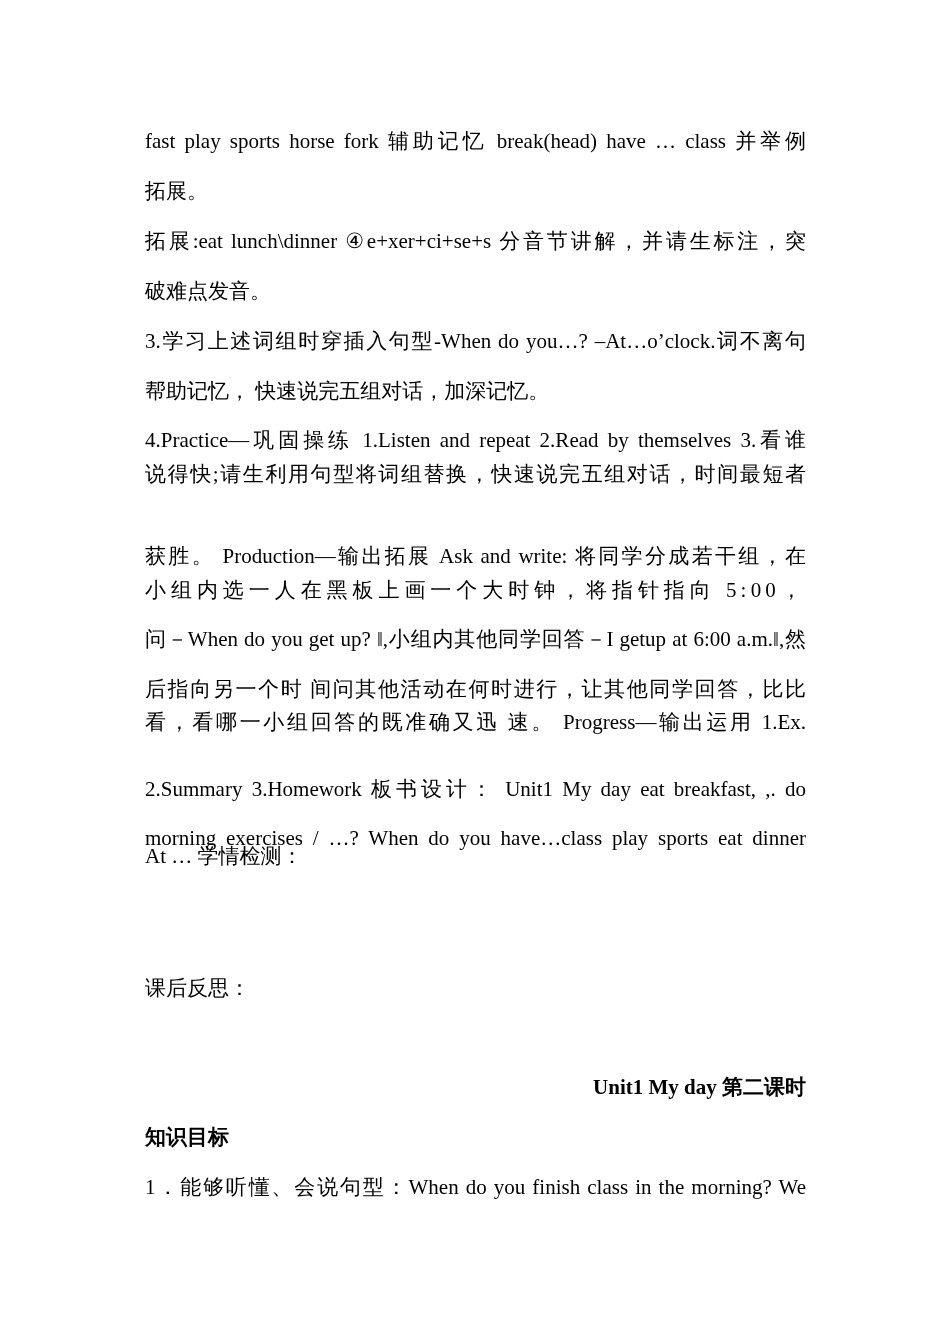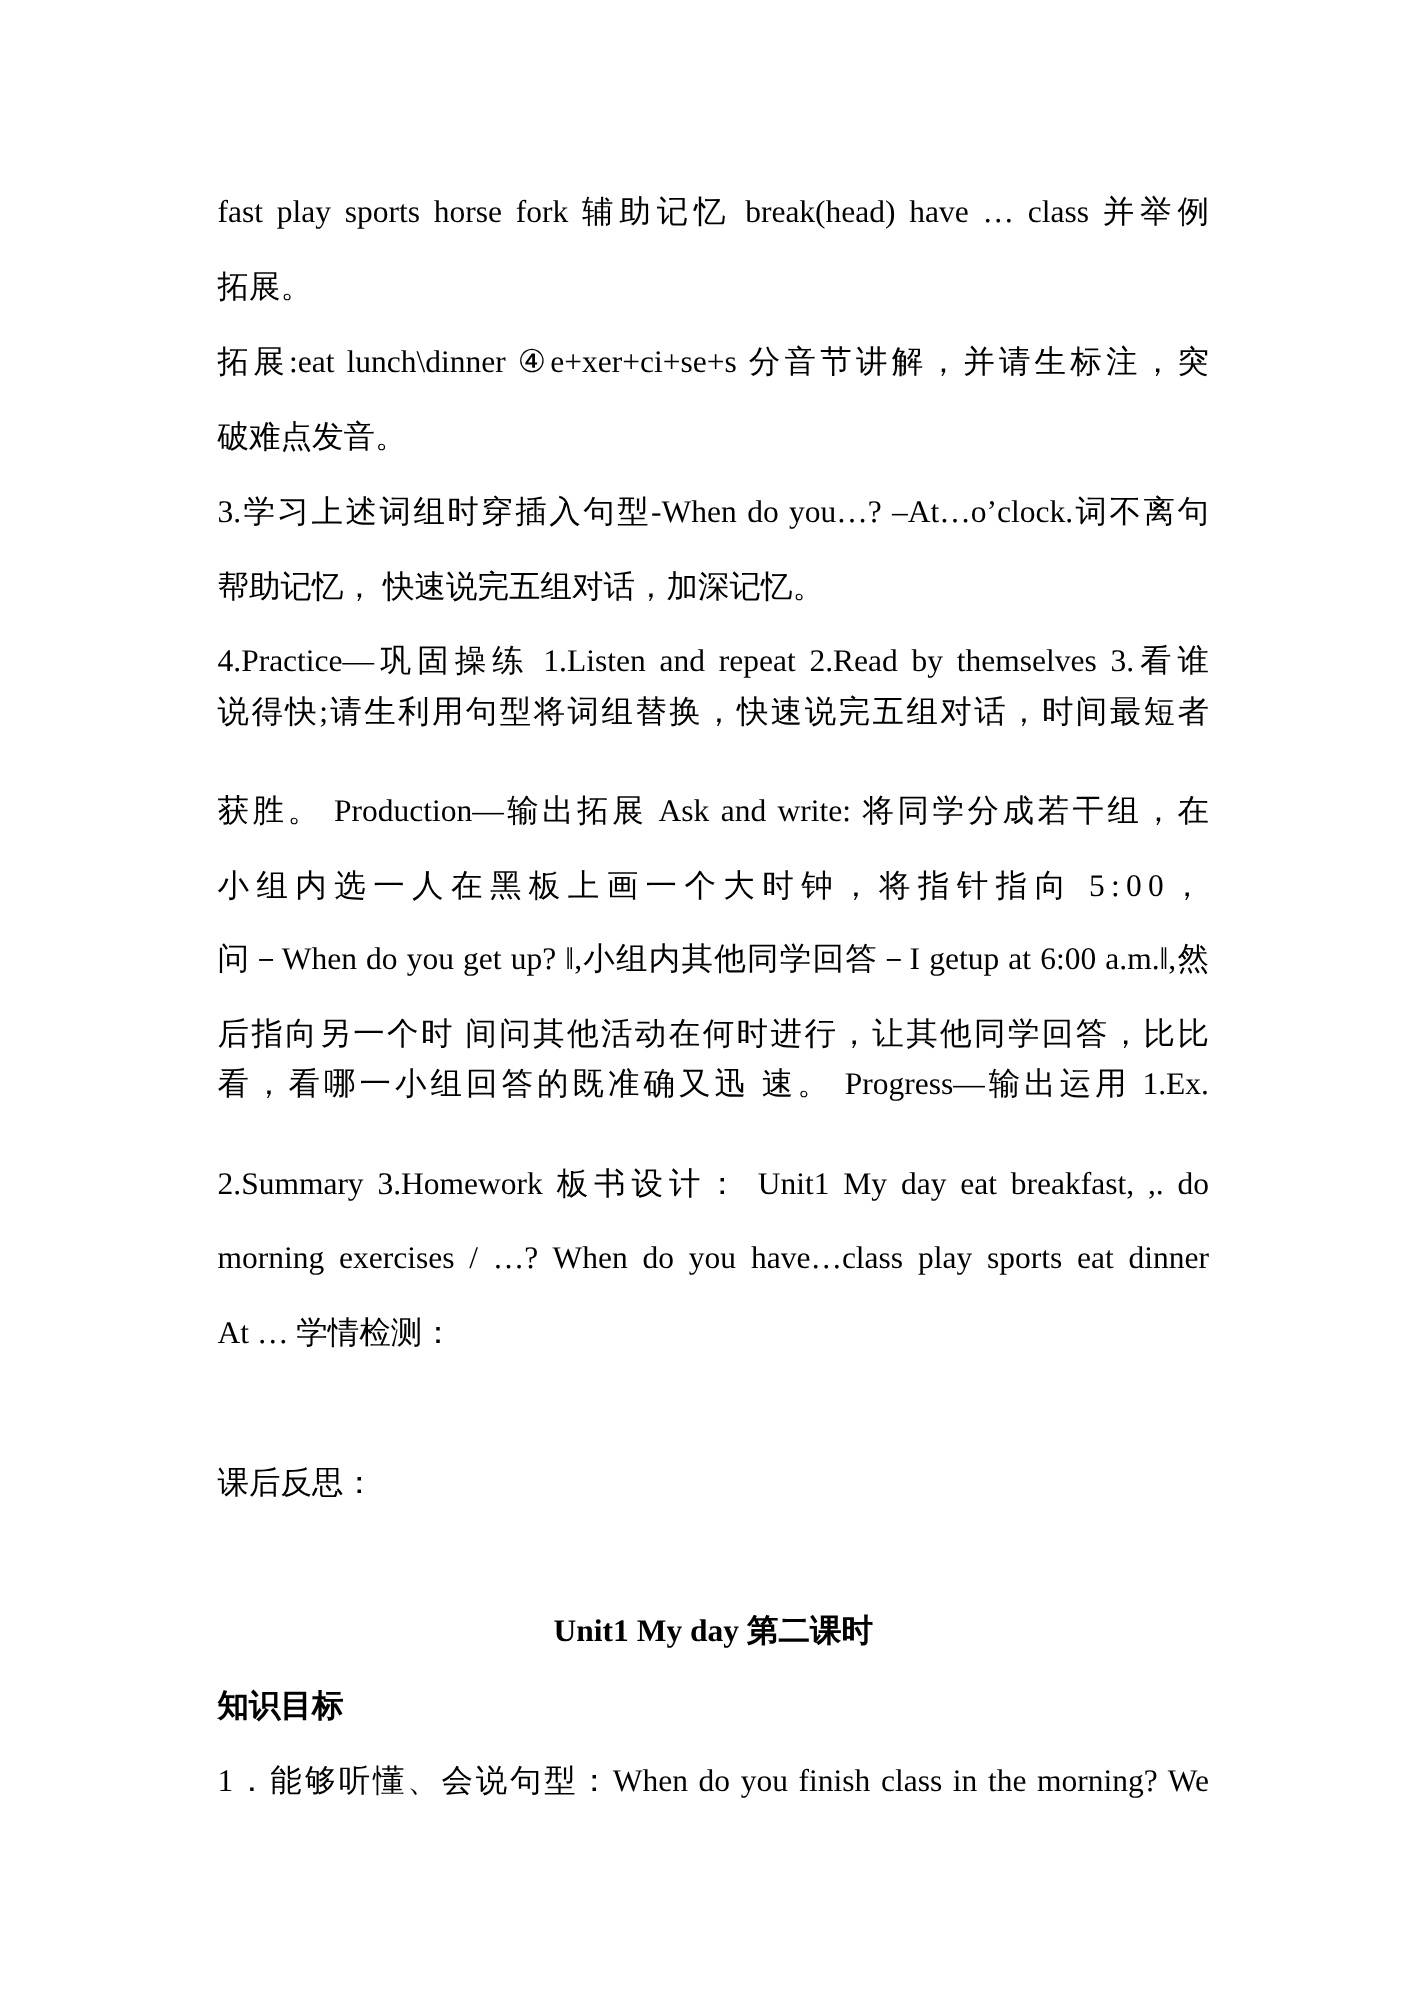--- a/index.html
+++ b/index.html
@@ -3,43 +3,43 @@
   <meta charset="utf-8">
   <style>
     html, body { margin: 0; padding: 0; background: #ffffff; }
     body { width: 950px; height: 1344px; position: relative; overflow: hidden;
            font-family: "Liberation Serif", "DejaVu Serif", serif; color: #000; }
     .page { position: absolute; left: 145px; top: 0; width: 661px; }
     .line { position: absolute; left: 0; width: 661px; font-size: 21px; line-height: 28px;
             white-space: nowrap; }
     .justify { text-align: justify; text-align-last: justify; }
     .spaced { letter-spacing: 4.2px; }
-    .title { text-align: center; font-weight: bold; }
+    .title { text-align: right; font-weight: bold; }
     .heading { font-weight: bold; }
   </style>
 </head>
 <body>
 
 <div class="page">
   <div class="line justify" style="top:127px">fast play sports horse fork 辅助记忆  break(head) have … class 并举例</div>
   <div class="line" style="top:177px">拓展。</div>
   <div class="line justify" style="top:227px">拓展:eat lunch\dinner ④e+xer+ci+se+s 分音节讲解，并请生标注，突</div>
   <div class="line" style="top:277px">破难点发音。</div>
   <div class="line justify" style="top:327px">3.学习上述词组时穿插入句型-When do you…? –At…o’clock.词不离句</div>
   <div class="line" style="top:377px">帮助记忆，  快速说完五组对话，加深记忆。</div>
   <div class="line justify" style="top:426px">4.Practice—巩固操练  1.Listen and repeat 2.Read by themselves 3.看谁</div>
   <div class="line justify" style="top:460px">说得快;请生利用句型将词组替换，快速说完五组对话，时间最短者</div>
-  <div class="line justify" style="top:526px">获胜。  Production—输出拓展  Ask and write: 将同学分成若干组，在</div>
+  <div class="line justify" style="top:542px">获胜。  Production—输出拓展  Ask and write: 将同学分成若干组，在</div>
   <div class="line justify spaced" style="top:576px">小组内选一人在黑板上画一个大时钟，将指针指向  5:00，</div>
   <div class="line justify" style="top:625px">问－When do you get up? ‖,小组内其他同学回答－I getup at 6:00 a.m.‖,然</div>
   <div class="line justify" style="top:675px">后指向另一个时  间问其他活动在何时进行，让其他同学回答，比比</div>
   <div class="line justify" style="top:708px">看，看哪一小组回答的既准确又迅  速。  Progress—输出运用  1.Ex.</div>
   <div class="line justify" style="top:775px">2.Summary 3.Homework 板书设计：  Unit1 My day eat breakfast, ,. do</div>
   <div class="line justify" style="top:824px">morning exercises / …? When do you have…class play sports eat dinner</div>
-  <div class="line" style="top:874px">At … 学情检测：</div>
+  <div class="line" style="top:842px">At … 学情检测：</div>
 
   <div class="line" style="top:974px">课后反思：</div>
 
   <div class="line title" style="top:1073px">Unit1 My day 第二课时</div>
 
   <div class="line heading" style="top:1123px">知识目标</div>
 
   <div class="line justify" style="top:1173px">1．能够听懂、会说句型：When do you finish class in the morning? We</div>
 </div>
 

